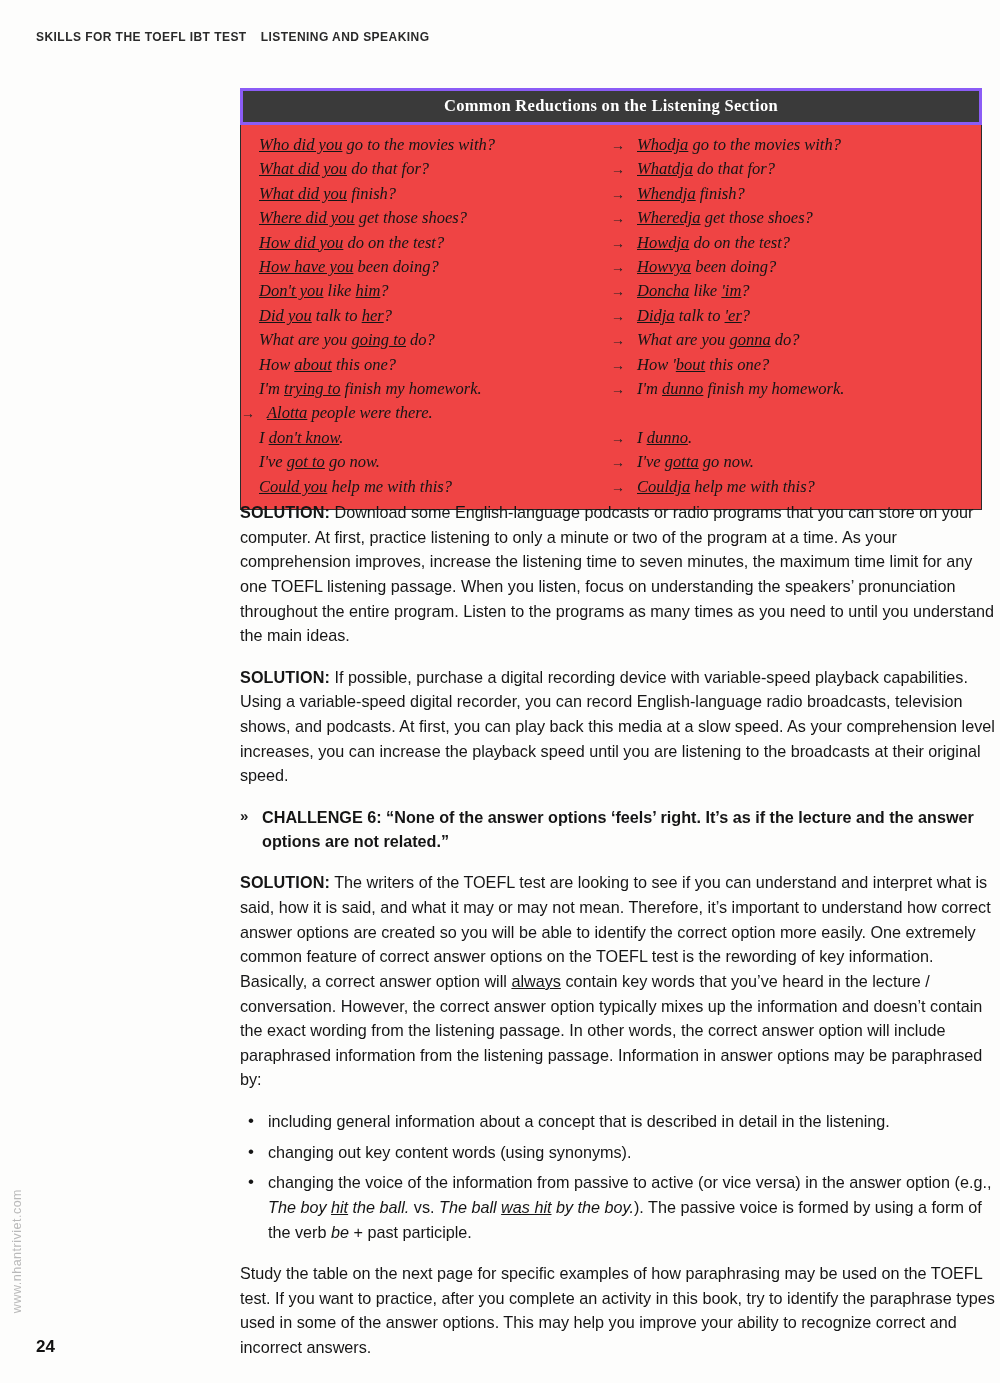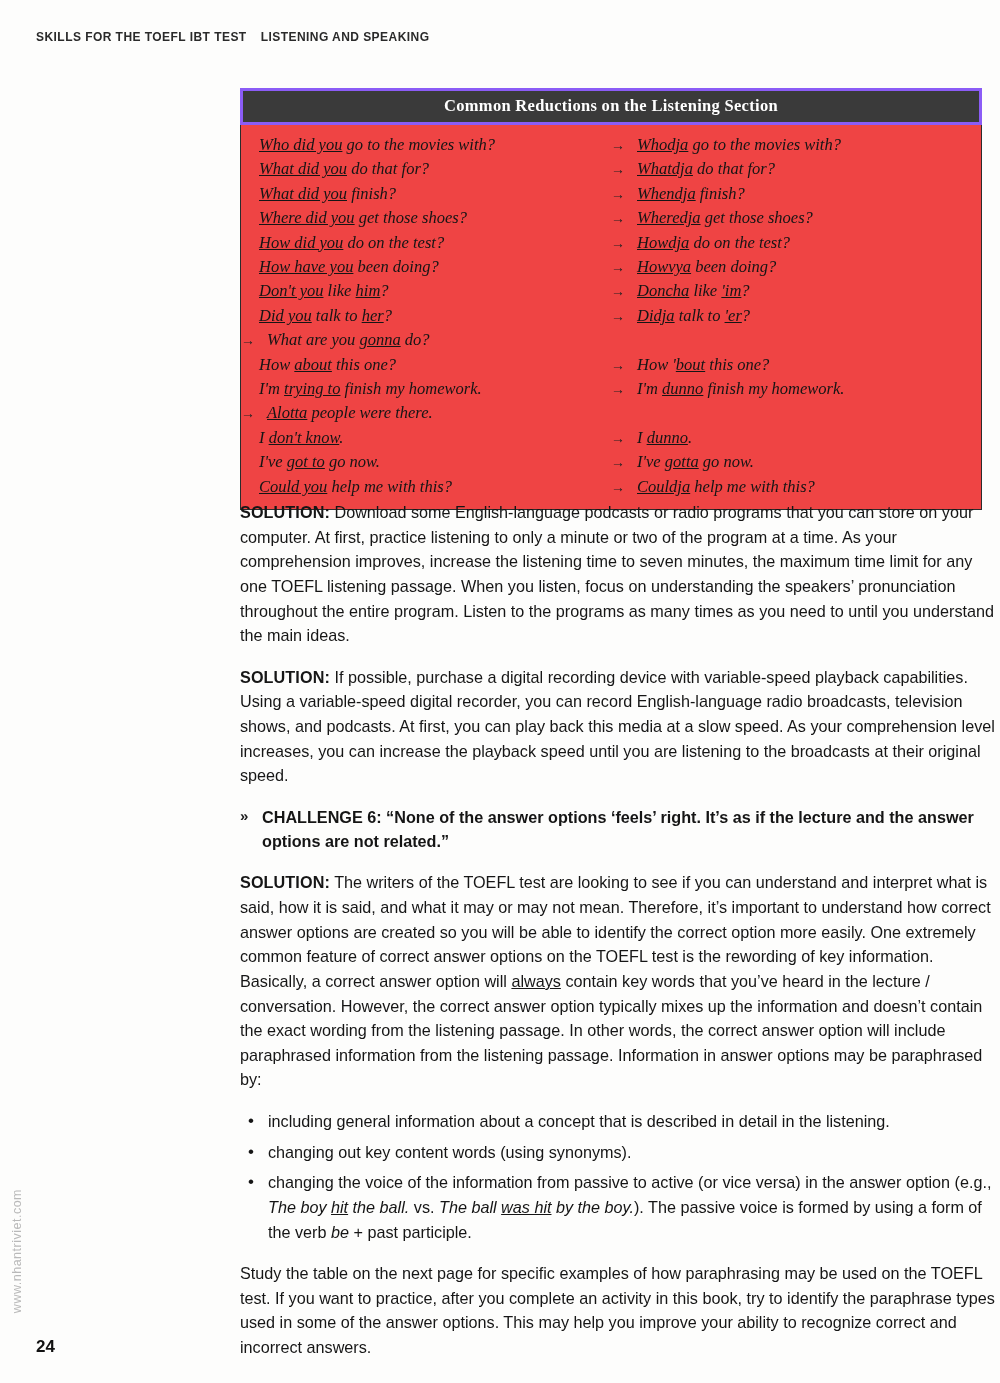--- a/index.html
+++ b/index.html
@@ -230,20 +230,21 @@
             </div>
           </div>
           <div class="red-row">
             <div class="red-left"><span class="u">Did you</span><span> talk to </span><span class="u">her</span><span>?</span></div>
             <div class="red-right">
               <span class="arrow">→</span>
               <span><span class="u">Didja</span><span> talk to </span><span class="u">'er</span><span>?</span></span>
             </div>
           </div>
           <div class="red-row">
+            <div class="red-left"><span>What are you </span><span class="u">going to</span><span> do?</span></div>
             <div class="red-right">
               <span class="arrow">→</span>
               <span><span>What are you </span><span class="u">gonna</span><span> do?</span></span>
             </div>
           </div>
           <div class="red-row">
             <div class="red-left"><span>How </span><span class="u">about</span><span> this one?</span></div>
             <div class="red-right">
               <span class="arrow">→</span>
               <span><span>How '</span><span class="u">bout</span><span> this one?</span></span>

